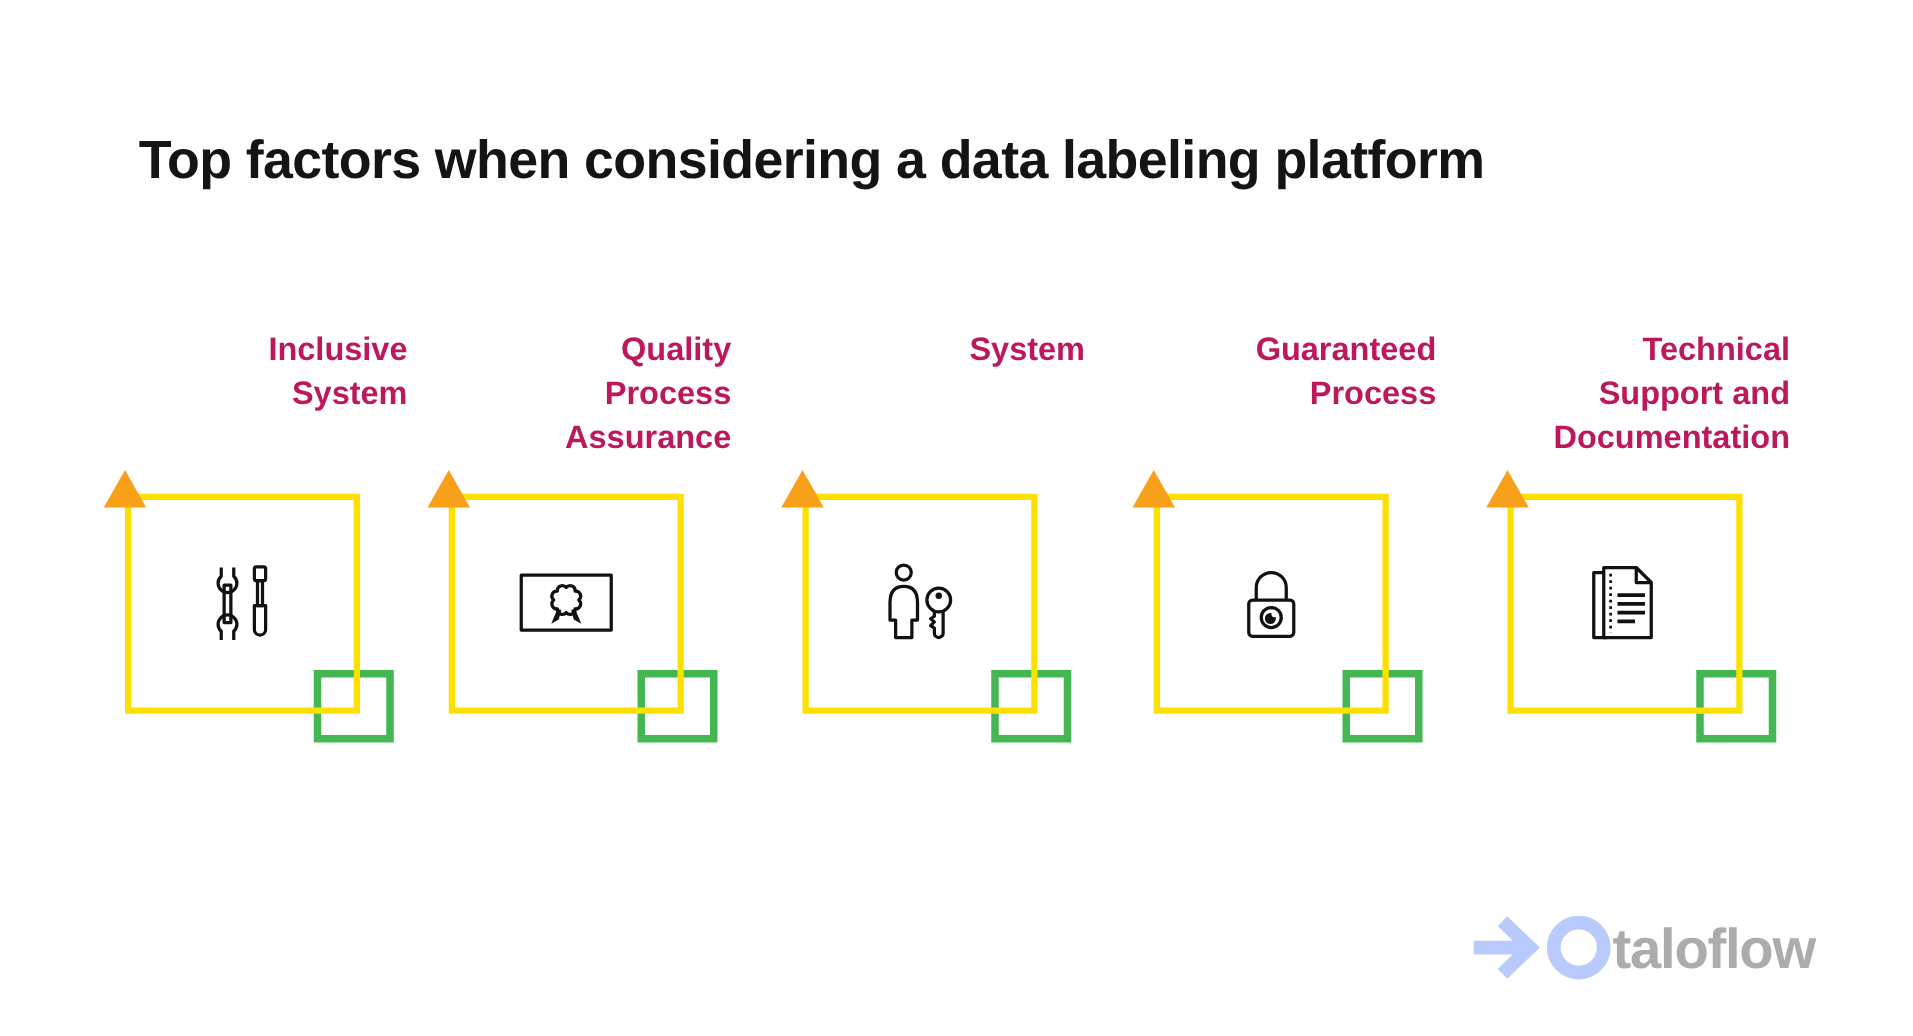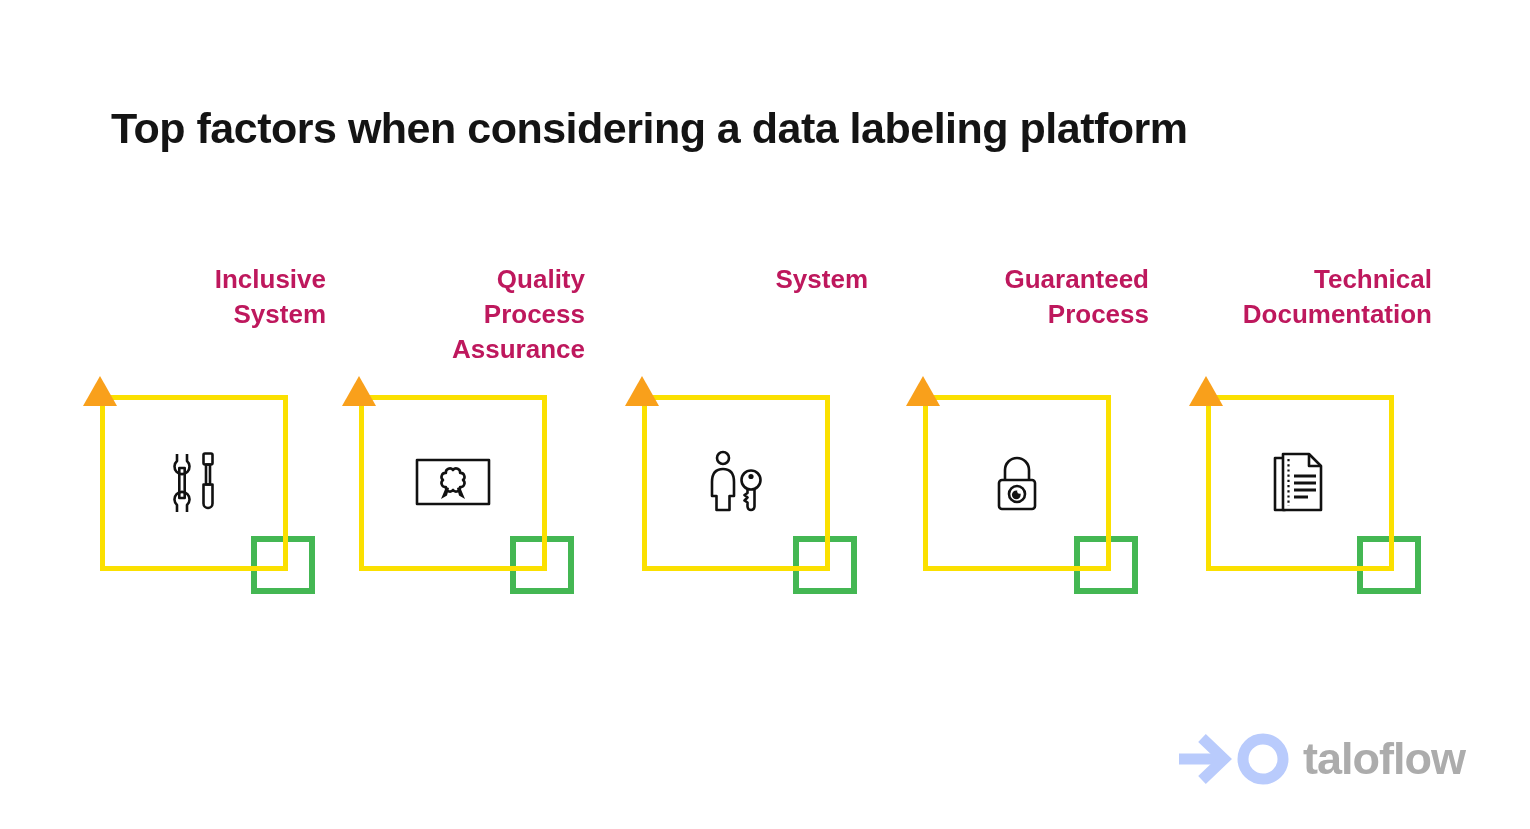--- a/index.html
+++ b/index.html
@@ -29,21 +29,21 @@
     position:absolute;left:-17px;top:-19px;width:0;height:0;z-index:2;
     border-left:17px solid transparent;border-right:17px solid transparent;
     border-bottom:30px solid #F9A01B;
   }
   .icon-wrap{
     position:absolute;left:0;top:0;width:188px;height:176px;z-index:1;
     display:flex;align-items:center;justify-content:center;
   }
   .brand{
     position:absolute;left:1178px;top:729px;height:60px;
-    display:flex;align-items:center;gap:13px;
+    display:flex;
   }
   .brand-word{
     font-size:45px;font-weight:700;color:#ACACAC;letter-spacing:-1px;line-height:60px;
   }
   svg{display:block;}
 </style>
 </head>
 <body>
 
 <h1 class="page-title">Top factors when considering a data labeling platform</h1>
@@ -129,20 +129,21 @@
         <circle cx="29.3" cy="42.8" r="4.4" fill="#111111" stroke="none"></circle>
         <circle cx="32.6" cy="39.4" r="2.4" fill="#ffffff" stroke="none"></circle>
       </svg>
     </div>
   </div>
 </div>
 
 <div class="card" style="left:1206px">
   <h2 class="card-heading">
     <span>Technical</span>
+    <span>Support and</span>
     <span>Documentation</span>
   </h2>
   <div class="figure">
     <div class="sq-green"></div>
     <div class="sq-yellow"></div>
     <div class="tri-orange"></div>
     <div class="icon-wrap">
       <svg width="58" height="66" viewBox="0 0 58 66" fill="none" stroke="#111111" stroke-width="2.6" stroke-linejoin="round">
         <rect x="4" y="8" width="10" height="52"></rect>
         <path d="M12,4 H38 L50,16 V60 H12 Z" fill="#ffffff"></path>

